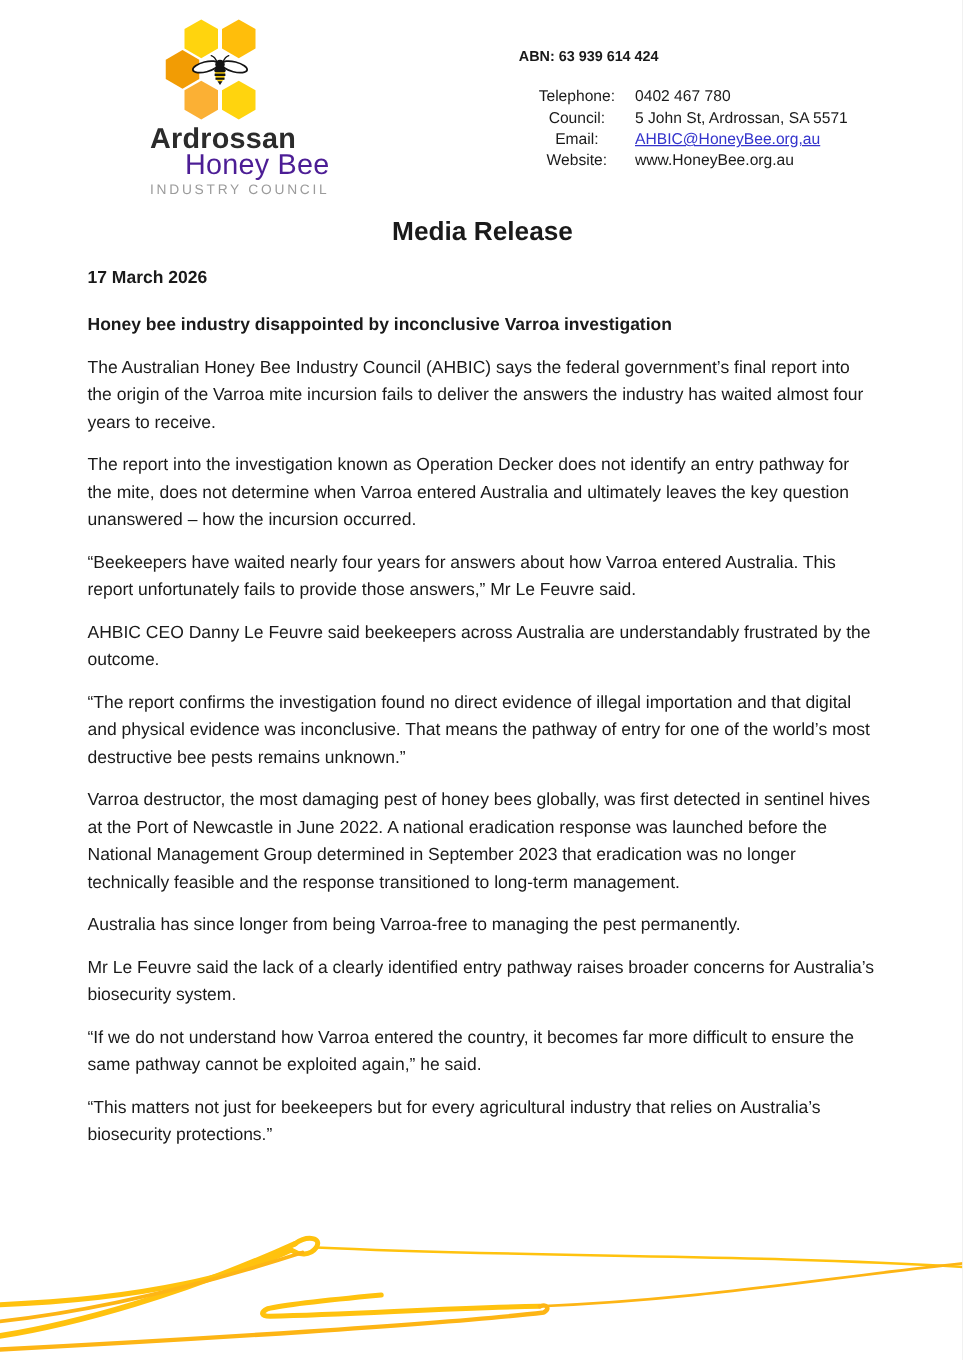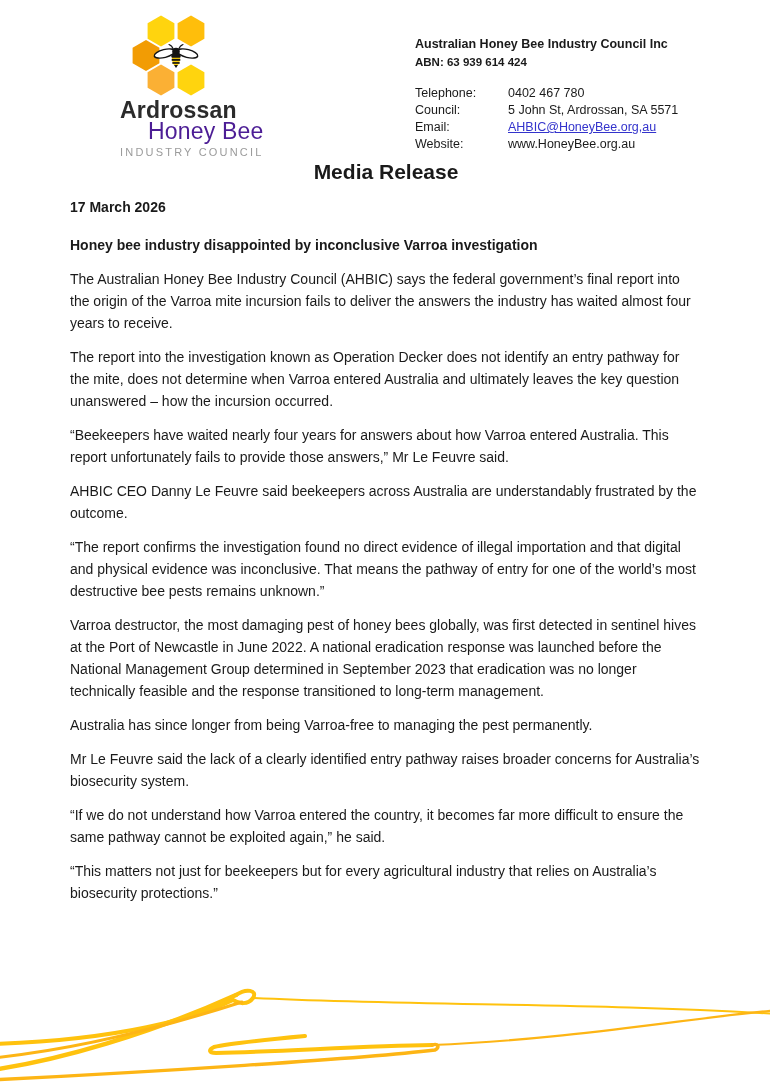--- a/index.html
+++ b/index.html
@@ -13,25 +13,25 @@
   .wordmark{position:absolute;left:120px;top:99px;line-height:1;}
   .wm-line1{font-size:23px;font-weight:700;color:#2b2b2b;line-height:22px;letter-spacing:.2px;}
   .wm-line2{font-size:23px;font-weight:400;color:#4c1d95;line-height:21px;letter-spacing:.2px;text-align:right;}
   .wm-line3{font-size:11px;font-weight:400;color:#9B9B9B;letter-spacing:2.2px;margin-top:5px;}
   
   .contact{position:absolute;left:415px;top:36px;width:285px;font-size:12.5px;line-height:16px;}
   .contact .org{font-weight:700;font-size:12.5px;}
   .contact .abn{font-weight:700;font-size:11.5px;margin-top:2px;}
   .contact .rows{margin-top:15px;}
   .contact .row{display:flex;line-height:17px;}
-  .contact .lbl{width:93px;flex:0 0 93px;}
+  .contact .lbl{width:93px;flex:0 0 93px;text-align:center;}
   .contact .val{white-space:nowrap;}
   .contact a.email-link{color:#3333CC;text-decoration:underline;cursor:pointer;}
   
-  main{position:absolute;left:70px;top:159px;width:632px;font-size:14px;line-height:22px;}
+  main{position:absolute;left:70px;top:173px;width:632px;font-size:14px;line-height:22px;}
   main h1{font-size:21px;font-weight:700;text-align:center;margin:0 0 11px;line-height:26px;}
   main .date{font-weight:700;margin:0 0 16px;}
   main h2{font-size:14px;font-weight:700;margin:0 0 12px;line-height:22px;}
   main p{margin:0 0 12px;}
   
   .swoosh{position:absolute;left:0;bottom:0;display:block;}
 </style>
 </head>
 <body>
 
@@ -58,21 +58,20 @@
     </g>
   </svg>
 
   <div class="wordmark">
     <div class="wm-line1">Ardrossan</div>
     <div class="wm-line2">Honey Bee</div>
     <div class="wm-line3">INDUSTRY COUNCIL</div>
   </div>
 
   <div class="contact">
-    <div class="org">Australian Honey Bee Industry Council Inc</div>
     <div class="abn">ABN: 63 939 614 424</div>
     <div class="rows">
       <div class="row">
         <span class="lbl">Telephone:</span>
         <span class="val">0402 467 780</span>
       </div>
       <div class="row">
         <span class="lbl">Council:</span>
         <span class="val">5 John St, Ardrossan, SA 5571</span>
       </div>

